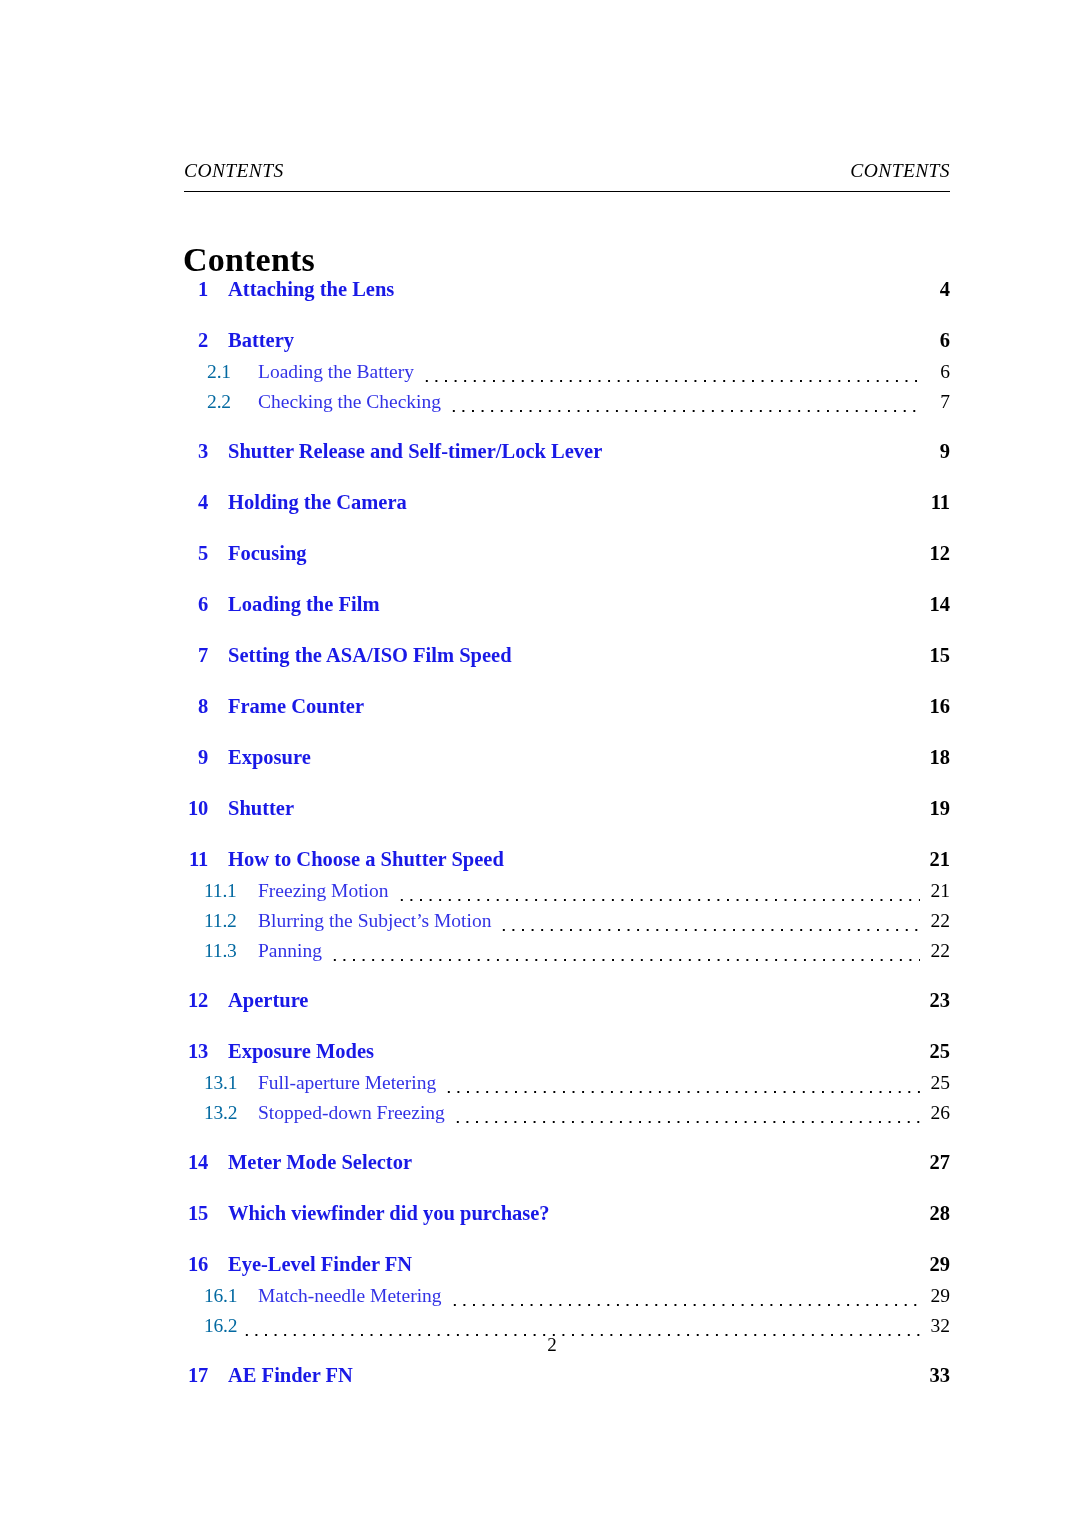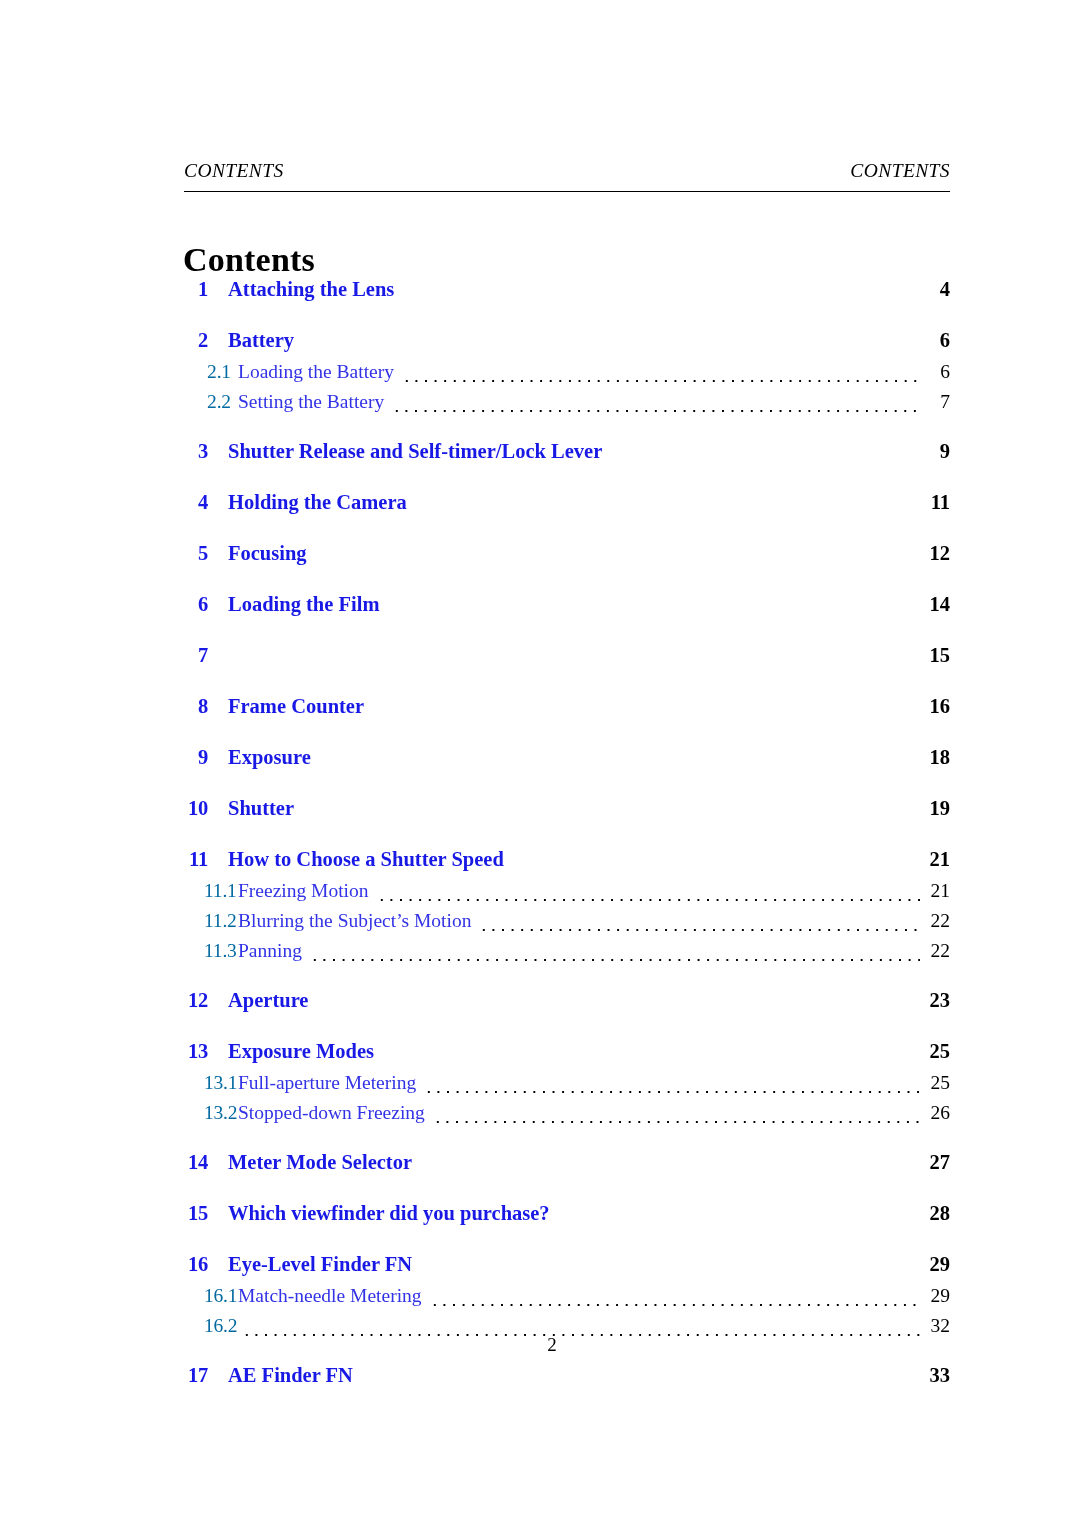--- a/index.html
+++ b/index.html
@@ -125,20 +125,21 @@
     text-align: center;
     padding-left: 26px;
     box-sizing: border-box;
     color: #0369a1;
     letter-spacing: -0.2px;
   }
   .toc-row.level-2 .title {
     padding-left: 4px;
     color: #3232e6;
     white-space: nowrap;
+    margin-left: 20px;
   }
   .toc-row.level-2 .leader {
     flex: 1 1 auto;
     position: relative;
     overflow: hidden;
     height: 20px;
     margin: 0 4px 0 8px;
     align-self: flex-end;
   }
   .toc-row.level-2 .leader::after {
@@ -199,21 +200,21 @@
         <span class="pageno">6</span>
       </div>
       <div class="toc-row level-2">
         <span class="num">2.1</span>
         <span class="title">Loading the Battery</span>
         <span class="leader"></span>
         <span class="pageno">6</span>
       </div>
       <div class="toc-row level-2">
         <span class="num">2.2</span>
-        <span class="title">Setting the Battery</span>
+        <span class="title">Checking the Checking</span>
         <span class="leader"></span>
         <span class="pageno">7</span>
       </div>
       <div class="toc-row level-1">
         <span class="num">3</span>
         <span class="title">Shutter Release and Self-timer/Lock Lever</span>
         <span class="leader" style="background: none;"></span>
         <span class="pageno">9</span>
       </div>
       <div class="toc-row level-1">
@@ -229,20 +230,21 @@
         <span class="pageno">12</span>
       </div>
       <div class="toc-row level-1">
         <span class="num">6</span>
         <span class="title">Loading the Film</span>
         <span class="leader" style="background: none;"></span>
         <span class="pageno">14</span>
       </div>
       <div class="toc-row level-1">
         <span class="num">7</span>
+        <span class="title">Setting the ASA/ISO Film Speed</span>
         <span class="leader" style="background: none;"></span>
         <span class="pageno">15</span>
       </div>
       <div class="toc-row level-1">
         <span class="num">8</span>
         <span class="title">Frame Counter</span>
         <span class="leader" style="background: none;"></span>
         <span class="pageno">16</span>
       </div>
       <div class="toc-row level-1">

